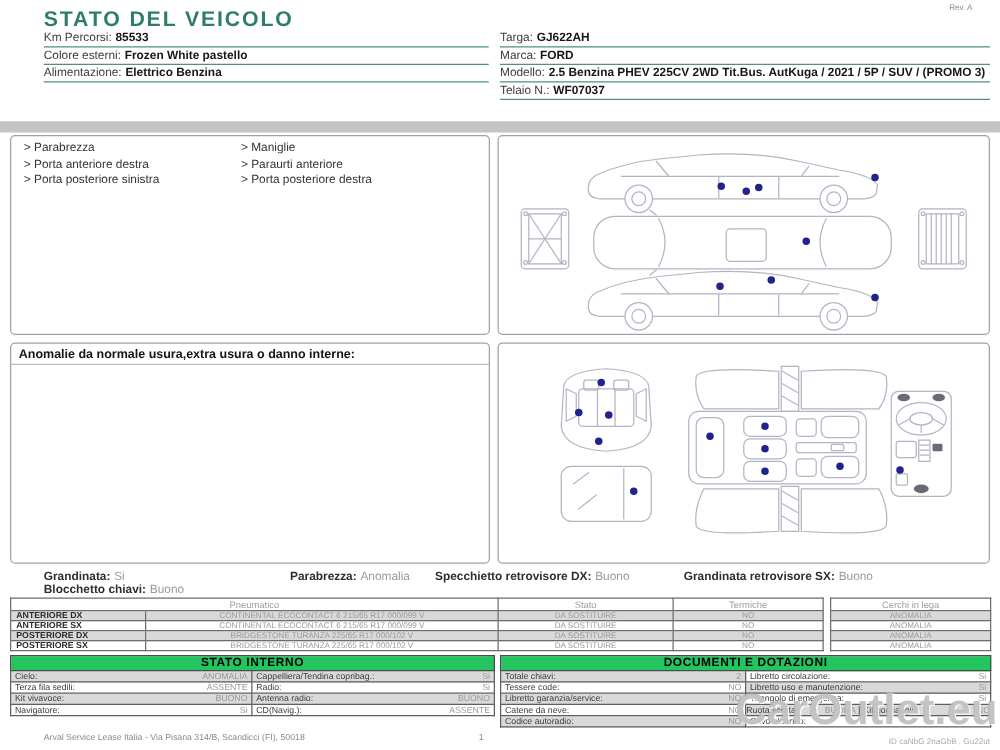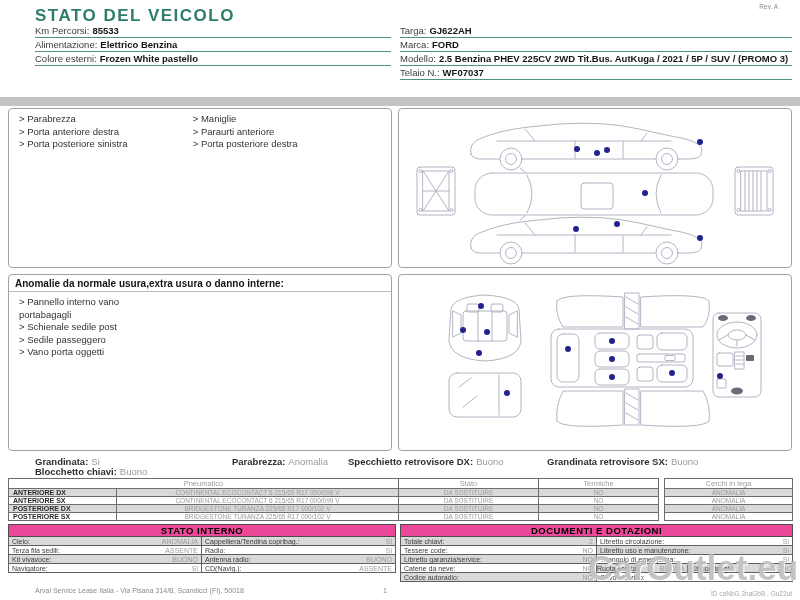--- a/index.html
+++ b/index.html
@@ -41,21 +41,21 @@
   .tyres th,.tyres td,.cerchi th,.cerchi td{border:1px solid #6d6d6d;padding:0 2px;height:8px}
   .tyres th,.cerchi th{font-size:7.5px;font-weight:normal;color:#9d9d9d;height:10px;text-align:center}
   .tyres td,.cerchi td{font-size:6.5px;color:#9a9a9a;text-align:center}
   td.pos{font-size:7px;font-weight:bold;color:#2b2b2b;text-align:left;padding-left:4px}
   .shade{background:var(--shade)}
 
   
   .bt{position:absolute}
   #stato-interno{left:8px;top:524px}
   #documenti{left:400px;top:524px}
-  .bt th{background:#ec4899;border:1px solid #4c4c4c;font-size:9.5px;font-weight:bold;color:#000;height:12px;text-align:center;letter-spacing:.5px}
+  .bt th{background:#22c55e;border:1px solid #4c4c4c;font-size:9.5px;font-weight:bold;color:#000;height:12px;text-align:center;letter-spacing:.5px}
   .bt td{border:1px solid #5f5f5f;height:9px;font-size:7px;padding:0 3px;vertical-align:middle}
   .pair{display:flex;justify-content:space-between;align-items:center}
   .pair .lbl{color:#3c3c3c;white-space:nowrap}
   .pair .val{color:#9a9a9a;white-space:nowrap;margin-left:3px}
   .split{display:flex;height:100%;align-items:center}
   .split .half1{width:46%;padding-right:2px}
   .split .half2{width:54%;border-left:1px solid #5f5f5f;padding-left:3px}
 
   
   .foot{position:absolute;font-size:7px;color:#8a8a8a;white-space:nowrap}
@@ -73,22 +73,22 @@
 </head>
 <body>
 
 <div id="page">
 
   <div class="doc-title">STATO DEL VEICOLO</div>
   <div class="rev">Rev. A</div>
 
   <div class="hfields leftcol">
     <div class="fld"><span class="flabel">Km Percorsi:</span><span class="fvalue">85533</span></div>
+    <div class="fld"><span class="flabel">Colore esterni:</span><span class="fvalue">Frozen White pastello</span></div>
     <div class="fld"><span class="flabel">Alimentazione:</span><span class="fvalue">Elettrico Benzina</span></div>
-    <div class="fld"><span class="flabel">Colore esterni:</span><span class="fvalue">Frozen White pastello</span></div>
   </div>
 
   <div class="hfields rightcol">
     <div class="fld"><span class="flabel">Targa:</span><span class="fvalue">GJ622AH</span></div>
     <div class="fld"><span class="flabel">Marca:</span><span class="fvalue">FORD</span></div>
     <div class="fld"><span class="flabel">Modello:</span><span class="fvalue">2.5 Benzina PHEV 225CV 2WD Tit.Bus. AutKuga / 2021 / 5P / SUV / (PROMO 3)</span></div>
     <div class="fld"><span class="flabel">Telaio N.:</span><span class="fvalue">WF07037</span></div>
   </div>
 
   <div class="grayband"></div>
@@ -165,26 +165,20 @@
         <circle class="dot" cx="177" cy="120" r="3"></circle>
         <circle class="dot" cx="218" cy="115" r="3"></circle>
         <circle class="dot" cx="301" cy="129" r="3"></circle>
       </g>
     </svg>
   </div>
 
   <div class="panel" id="panel-int-anom">
     <div class="panel-title">Anomalie da normale usura,extra usura o danno interne:</div>
     <div class="cols">
-      <div class="col c2">
-        <div class="item">&gt; Pannello interno vano portabagagli</div>
-        <div class="item">&gt; Schienale sedile post</div>
-        <div class="item">&gt; Sedile passeggero</div>
-        <div class="item">&gt; Vano porta oggetti</div>
-      </div>
     </div>
   </div>
 
   <div class="panel" id="panel-int-diag">
     <svg class="diag" viewBox="0 0 392 174" width="392" height="174">
       <g class="lineart">
 
         <g>
           <path d="M52,34 Q54,22 86,20 Q118,22 120,34 L122,66 Q120,84 86,86 Q52,84 50,66 Z"></path>
           <rect x="64" y="36" width="44" height="30" rx="3"></rect>

